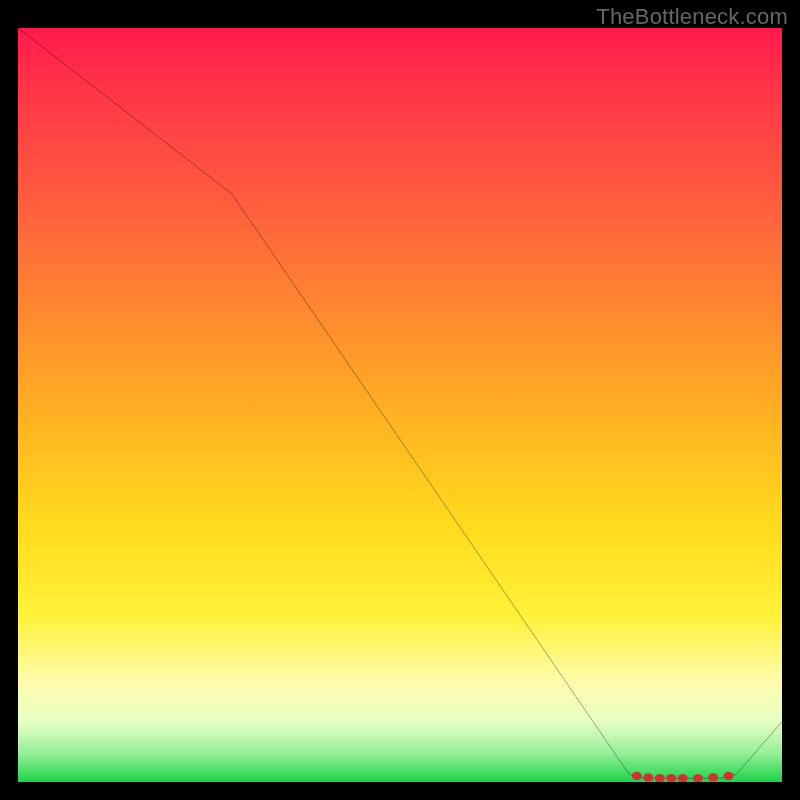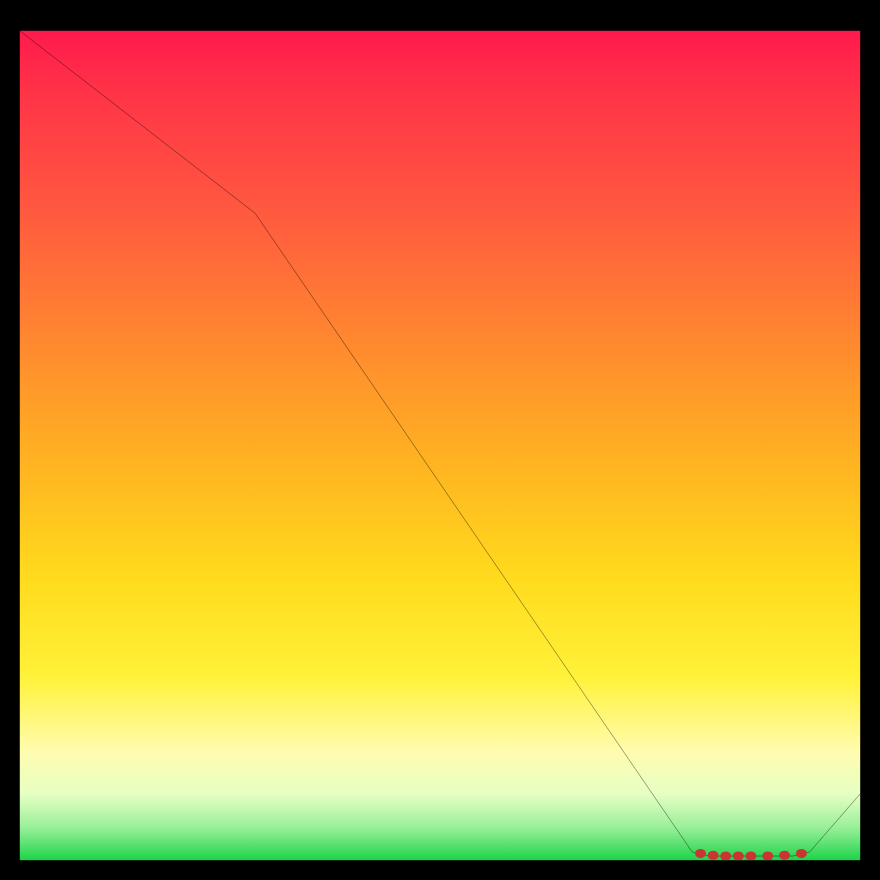--- a/index.html
+++ b/index.html
@@ -54,20 +54,21 @@
     left: 18px;
     top: 28px;
     width: 764px;
     height: 754px;
   }
 </style>
 </head>
 <body>
 
 <div class="stage">
+  <div class="watermark">TheBottleneck.com</div>
   <div class="plot"></div>
   <svg class="svg-layer" viewBox="0 0 100 100" preserveAspectRatio="none">
     <path id="curve-path" fill="none" stroke="#000000" stroke-width="0.35" vector-effect="non-scaling-stroke" d="M0.00 0.00 L28.00 22.00 L80.00 99.00 L82.00 99.50 L92.00 99.50 L94.00 99.00 L100.00 92.00"></path>
     <g id="marker-group">
         <ellipse cx="81.00" cy="99.20" rx="0.65" ry="0.55" fill="#cc3333"></ellipse>
         <ellipse cx="82.50" cy="99.40" rx="0.65" ry="0.55" fill="#cc3333"></ellipse>
         <ellipse cx="84.00" cy="99.50" rx="0.65" ry="0.55" fill="#cc3333"></ellipse>
         <ellipse cx="85.50" cy="99.50" rx="0.65" ry="0.55" fill="#cc3333"></ellipse>
         <ellipse cx="87.00" cy="99.50" rx="0.65" ry="0.55" fill="#cc3333"></ellipse>
         <ellipse cx="89.00" cy="99.50" rx="0.65" ry="0.55" fill="#cc3333"></ellipse>

